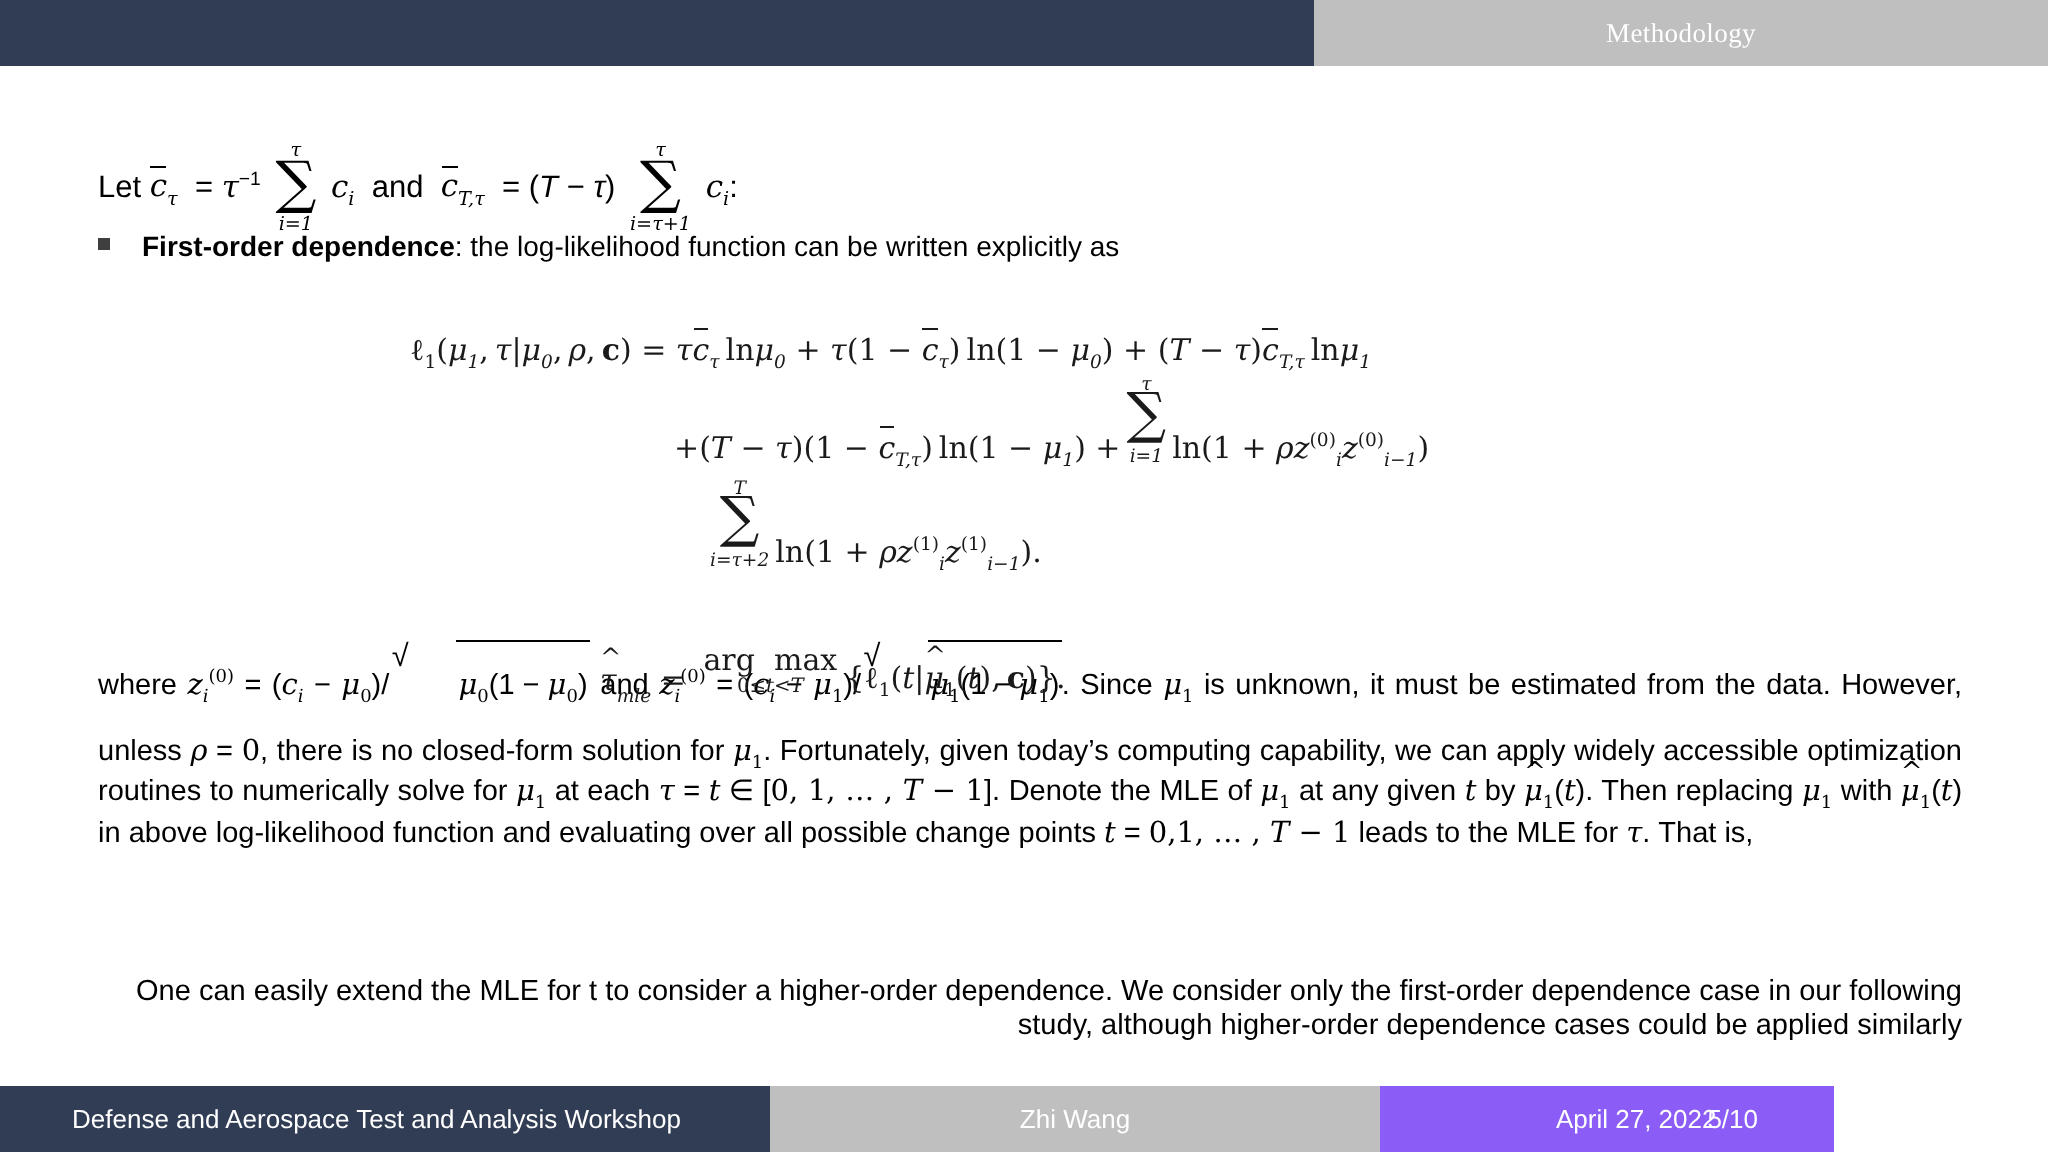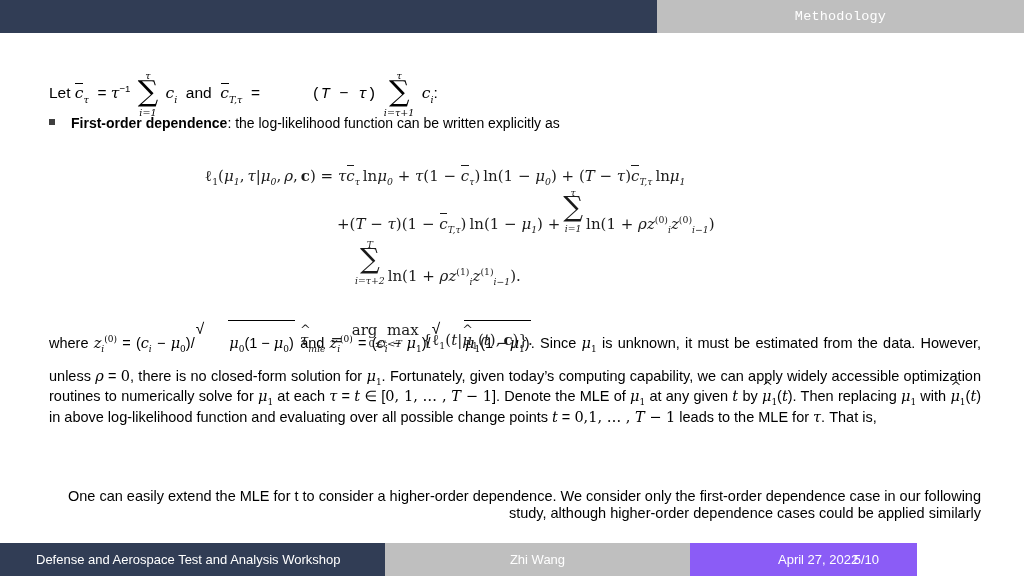--- a/index.html
+++ b/index.html
@@ -34,21 +34,21 @@
     height: 33px;
     background: #bfbfbf;
     display: flex;
     align-items: center;
     justify-content: center;
   }
   .header-title {
     color: #ffffff;
     font-size: 13.5px;
     letter-spacing: 0.2px;
-    font-family: Liberation Mono, monospace;
+    font-family: Liberation Serif, serif;
   }
 
   
   .slide-body {
     position: absolute;
     top: 33px; left: 0;
     width: 1024px;
     height: 510px;
   }
 
@@ -246,21 +246,21 @@
     <span>Let&nbsp;</span><span class="ovl mi" style="font-family:'DejaVu Serif',serif;">c</span><span class="sub mi" style="font-family:'DejaVu Serif',serif;">τ</span>
     <span>&nbsp;=&nbsp;</span><span class="mi" style="font-family:'DejaVu Serif',serif;">τ</span><span class="sup">−1</span>
     <span class="bigop" style="font-family:'DejaVu Serif',serif;">
         <span class="top">τ</span>
         <span class="glyph">∑</span>
         <span class="bot">i=1</span>
       </span>
     <span class="mi" style="font-family:'DejaVu Serif',serif;">c</span><span class="sub mi" style="font-family:'DejaVu Serif',serif;">i</span>
     <span>&nbsp;and&nbsp;</span>
     <span class="ovl mi" style="font-family:'DejaVu Serif',serif;">c</span><span class="sub mi" style="font-family:'DejaVu Serif',serif;">T,τ</span>
-    <span>&nbsp;=&nbsp;</span><span style="font-family:Liberation Mono, monospace;margin-left:47px;">(<span class="mi">T</span> − <span class="mi">τ</span>)</span>
+    <span>&nbsp;=&nbsp;</span><span style="font-family:Liberation Sans, sans-serif;">(<span class="mi">T</span> − <span class="mi">τ</span>)</span>
     <span class="bigop" style="font-family:'DejaVu Serif',serif;">
         <span class="top">τ</span>
         <span class="glyph">∑</span>
         <span class="bot">i=τ+1</span>
       </span>
     <span class="mi" style="font-family:'DejaVu Serif',serif;">c</span><span class="sub mi" style="font-family:'DejaVu Serif',serif;">i</span><span>:</span>
   </div>
 
   <div class="bullet-row">
     <span class="bullet-mark"></span>

